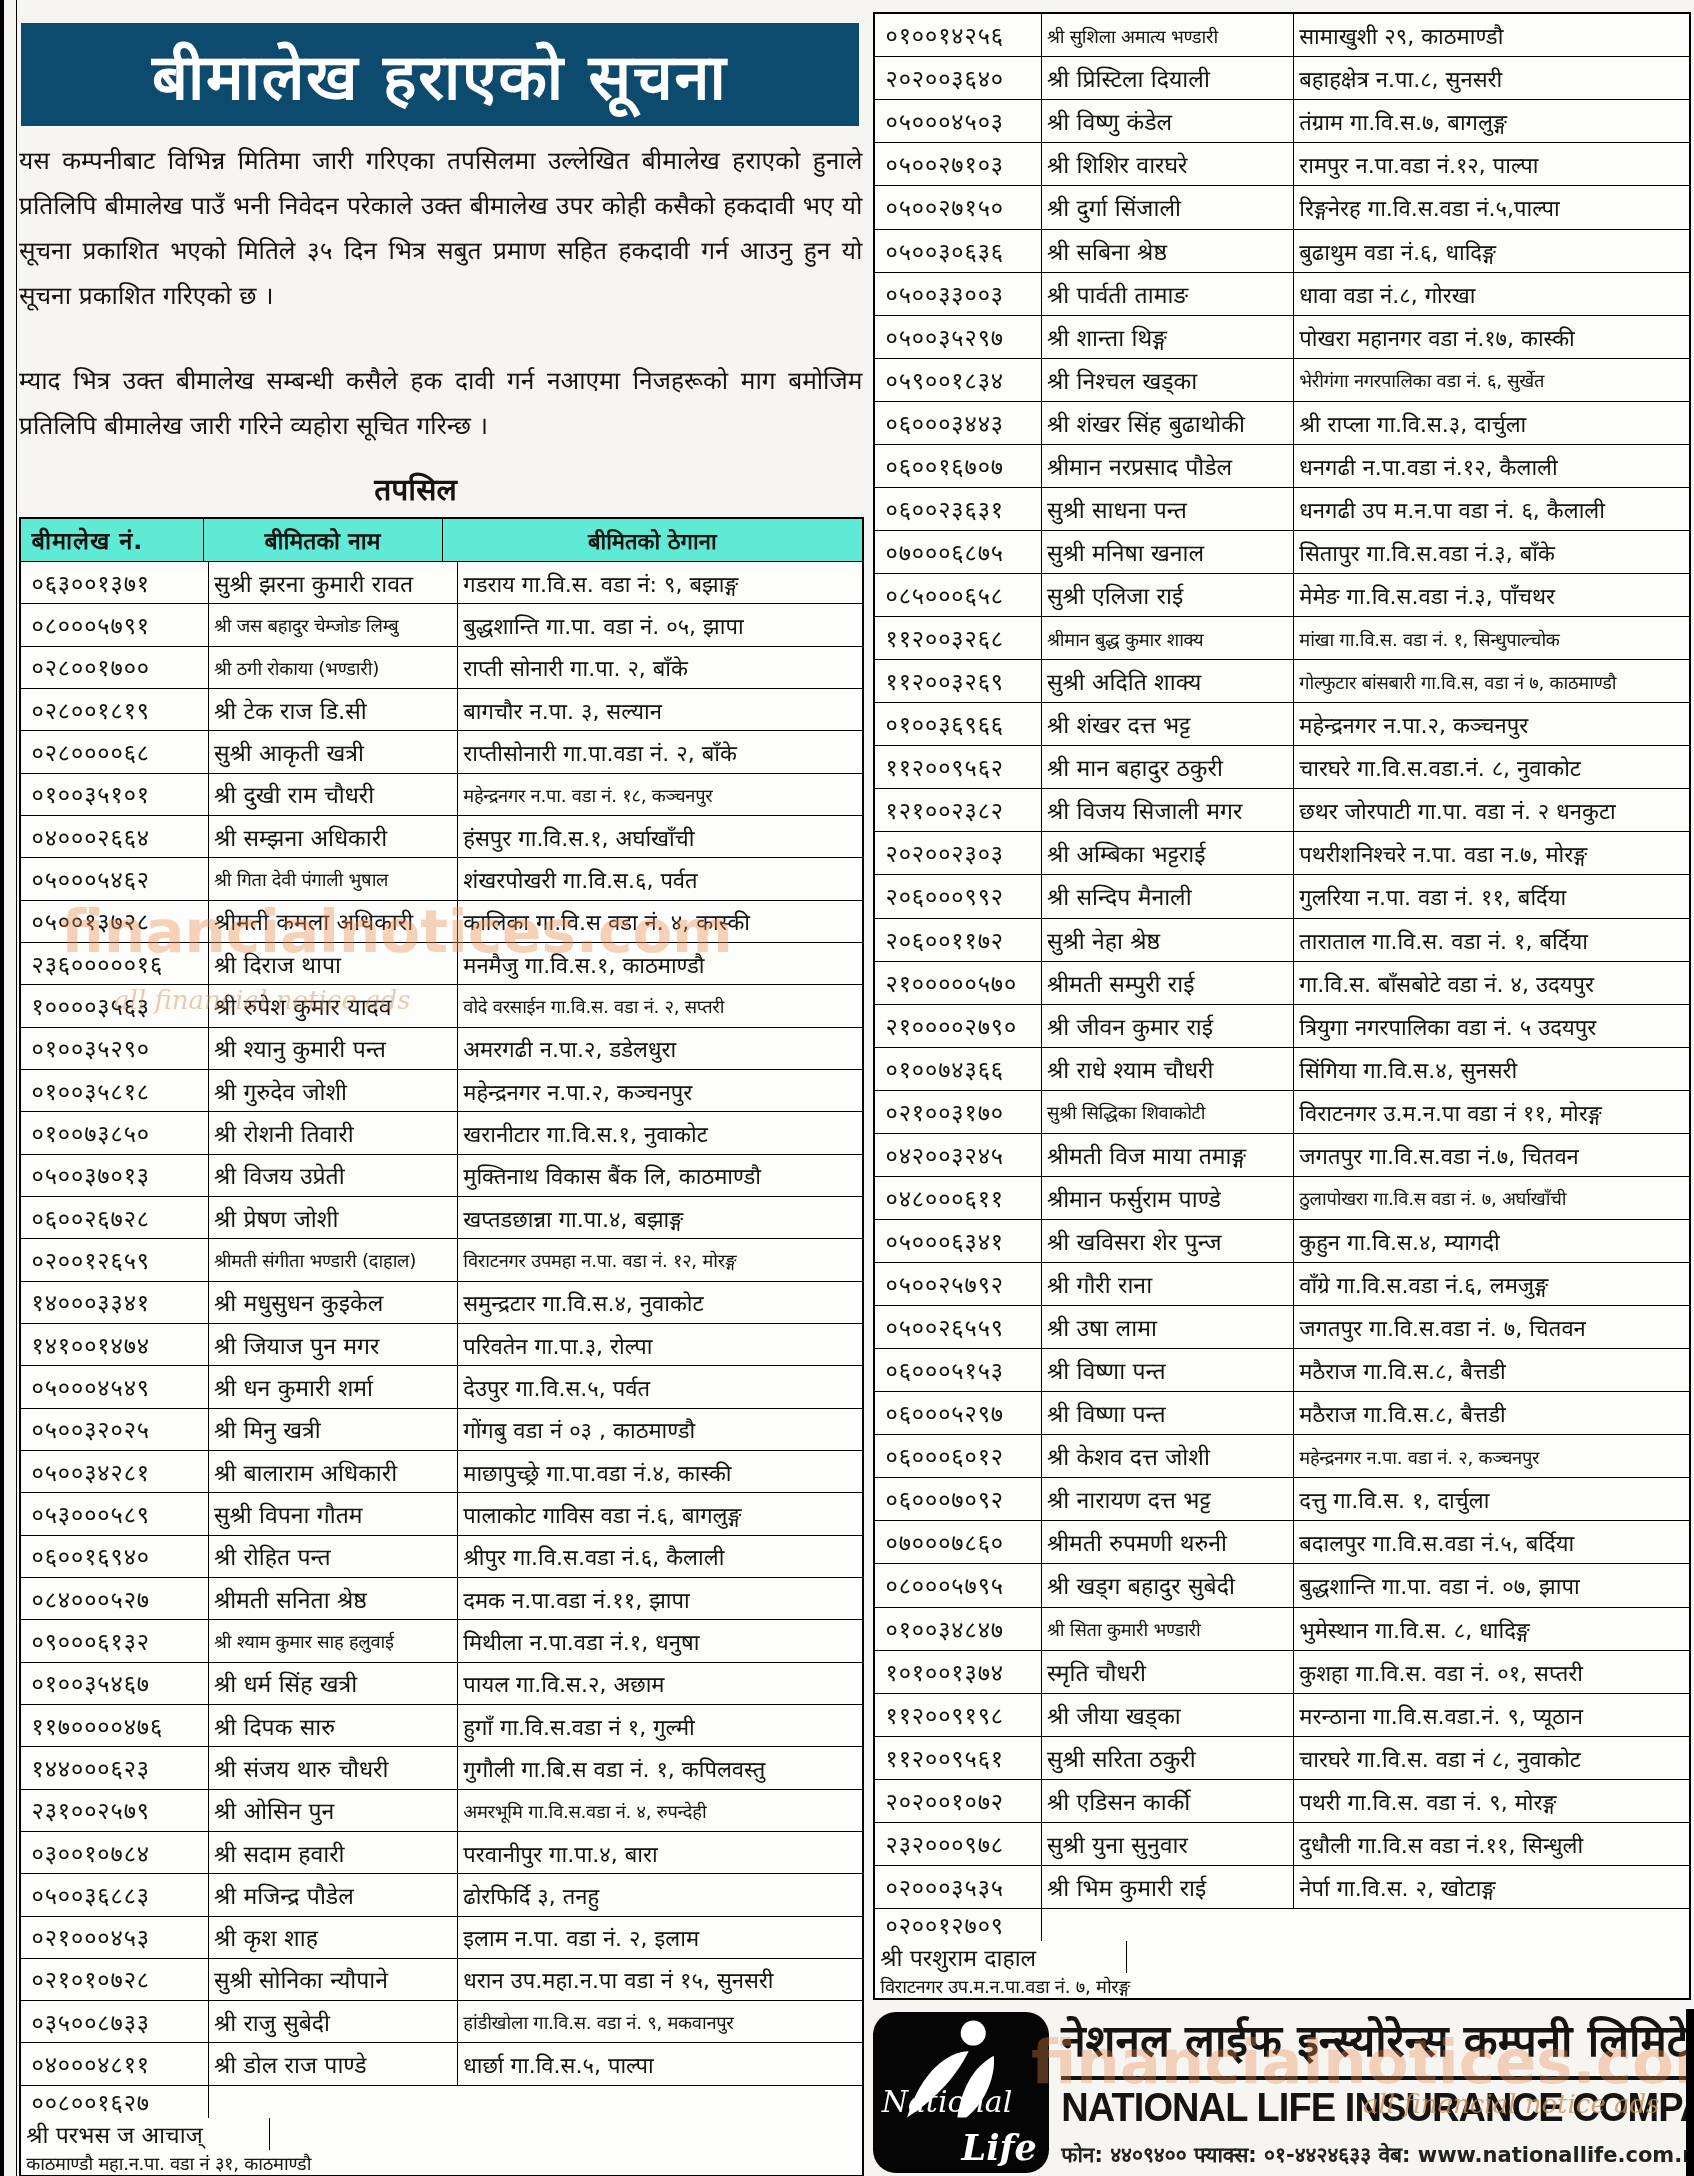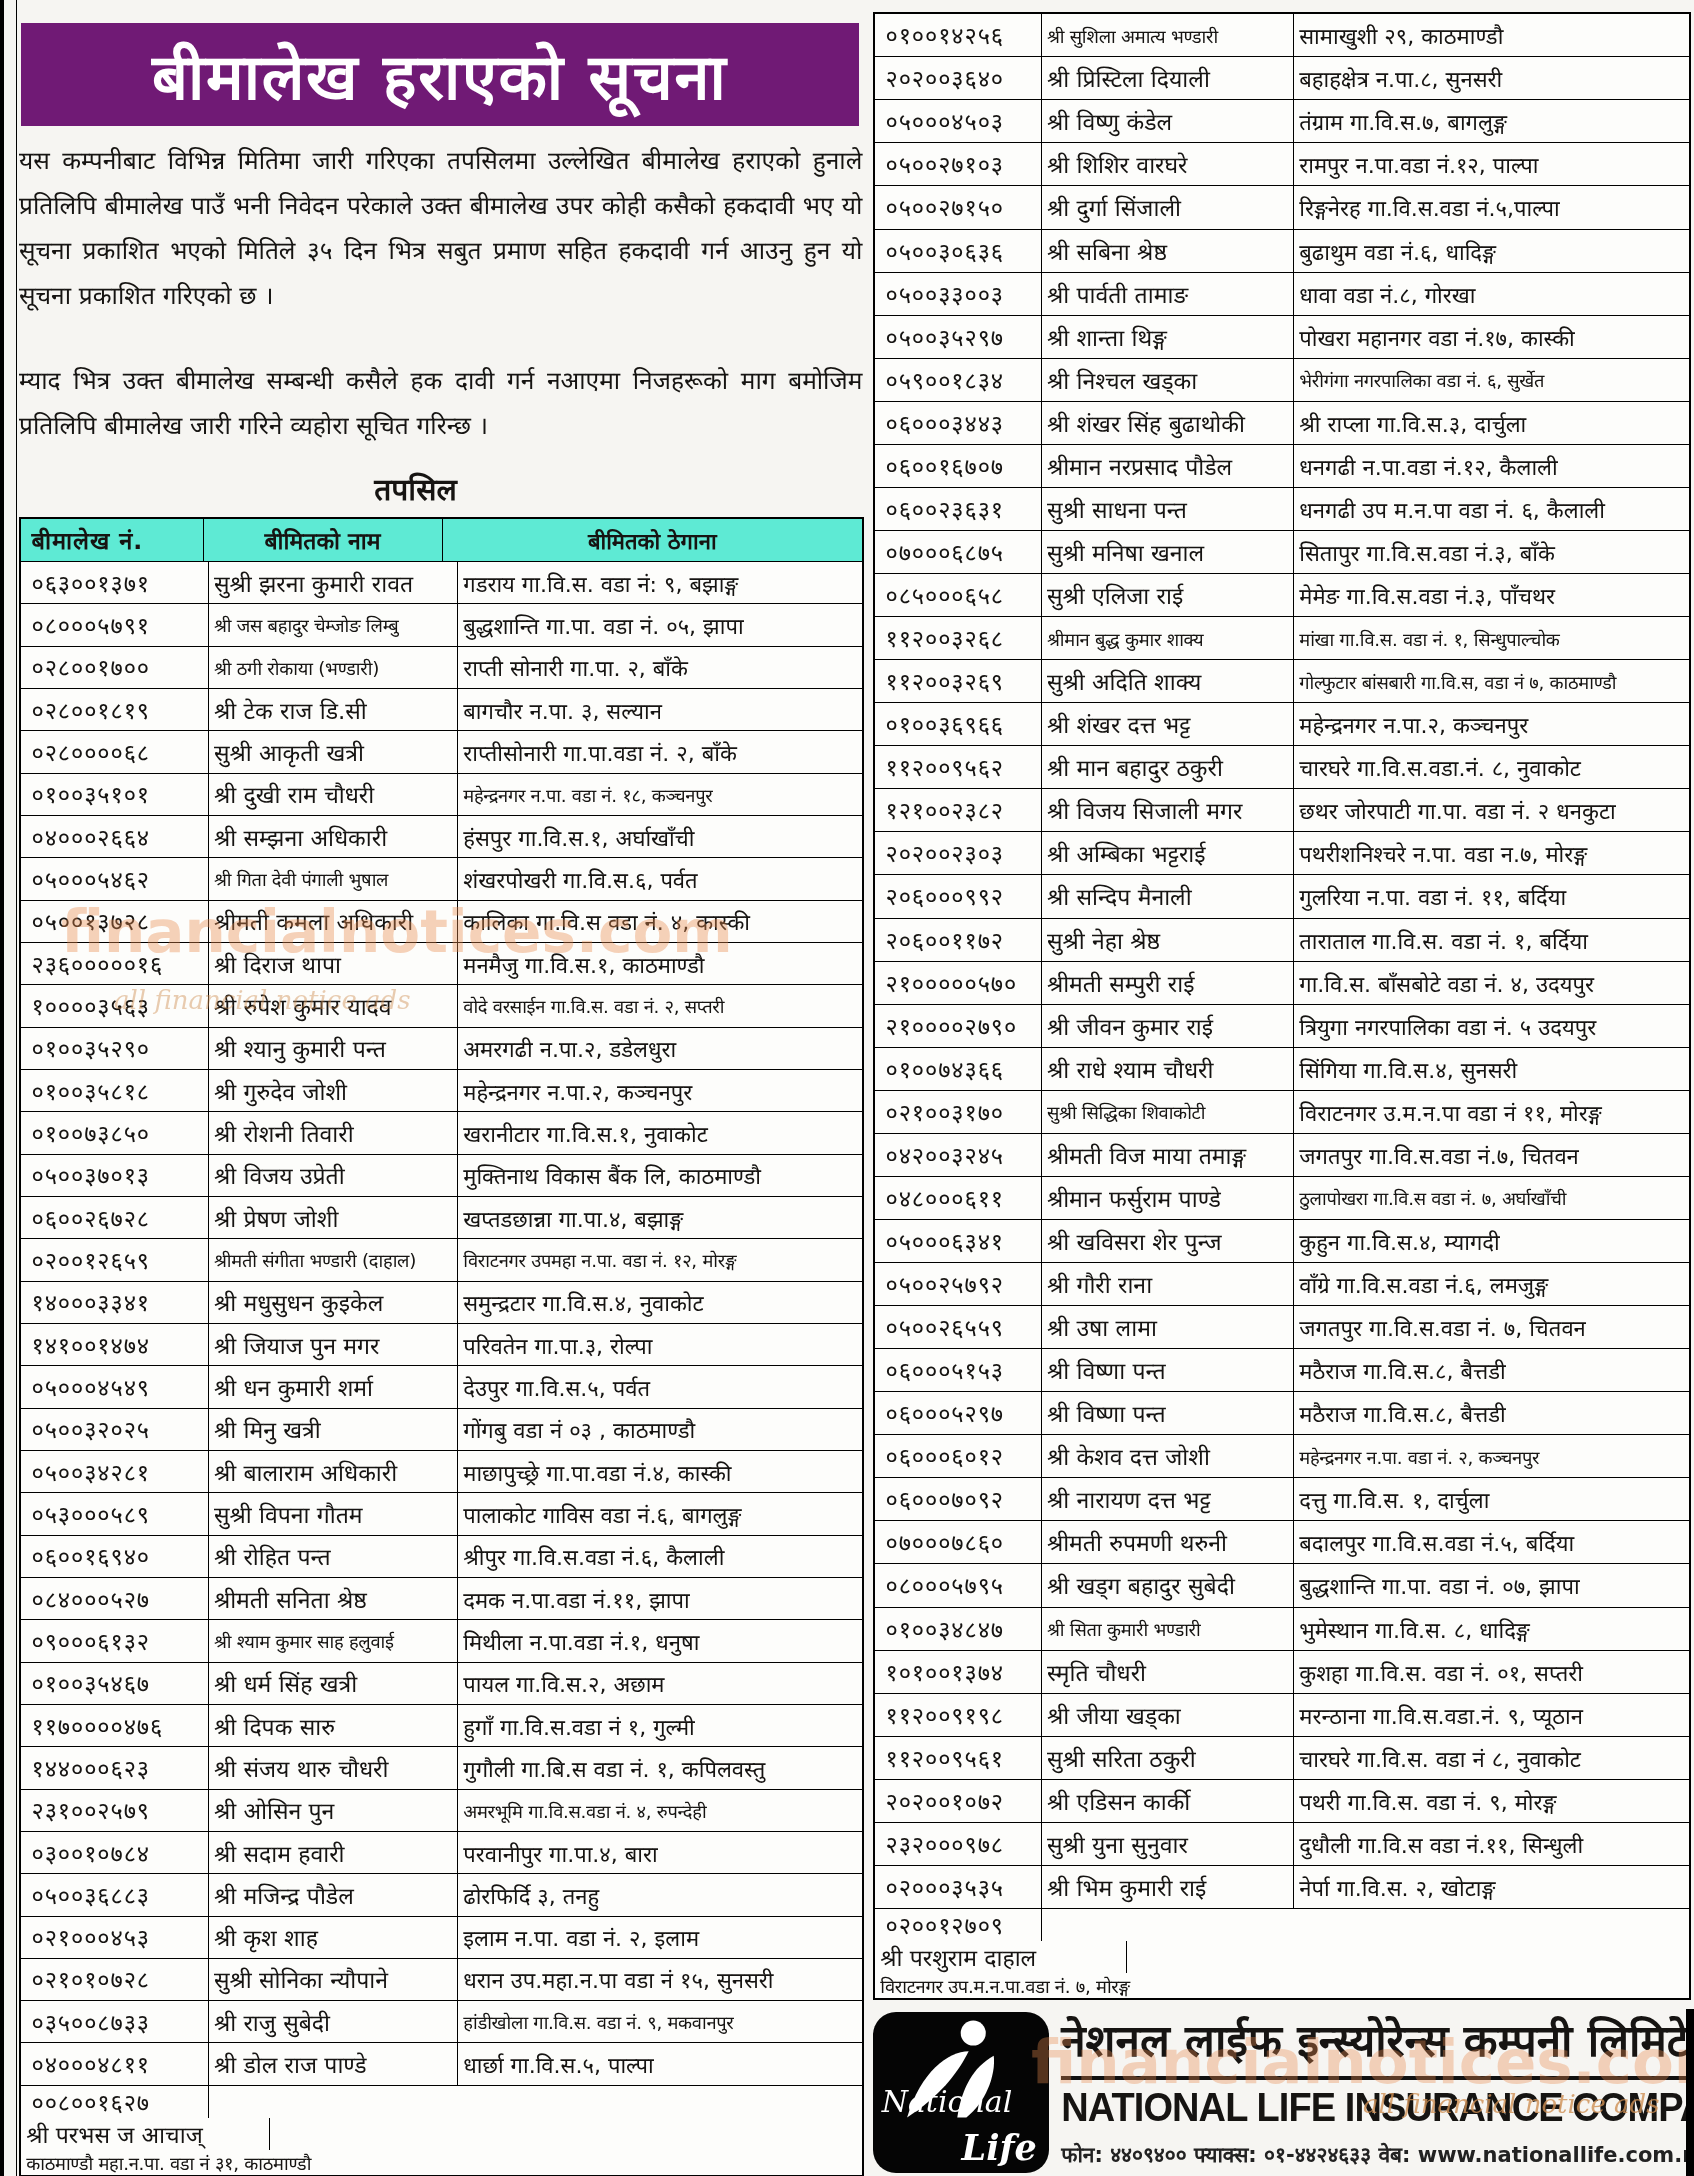--- a/index.html
+++ b/index.html
@@ -3,21 +3,21 @@
 <meta charset="utf-8">
 <style>
   html,body{margin:0;padding:0;background:#888;}
   .page{position:relative;width:1694px;height:2177px;background:#f6f5f2;overflow:hidden;
         font-family:"DejaVu Sans",sans-serif;color:#161412;}
   .scan-edge{position:absolute;left:0;top:0;bottom:0;width:12.2px;border-left:4.4px solid #000;
              border-right:1.7px solid #000;background:#f6f5f2;}
   .col-left{position:absolute;left:19px;top:0;width:845px;height:2177px;}
   .col-right{position:absolute;left:873px;top:0;width:818px;height:2177px;}
 
-  .banner{position:absolute;top:23px;left:1.7px;right:5.2px;height:103px;background:#701a75;
+  .banner{position:absolute;top:23px;left:1.7px;right:5.2px;height:103px;background:#0c4a6e;
           display:flex;align-items:center;justify-content:center;}
   .banner span{color:#fff;font-size:63px;font-weight:700;letter-spacing:1.7px;white-space:nowrap;}
 
   .para{position:absolute;left:0;right:1.7px;margin:0;text-align:justify;
         font-size:24.5px;line-height:45px;font-weight:400;}
   .para1{top:138px;}
   .para2{top:358px;}
   .tapsil{position:absolute;top:468px;left:0;right:52px;text-align:center;
           font-size:30px;font-weight:800;}
 

